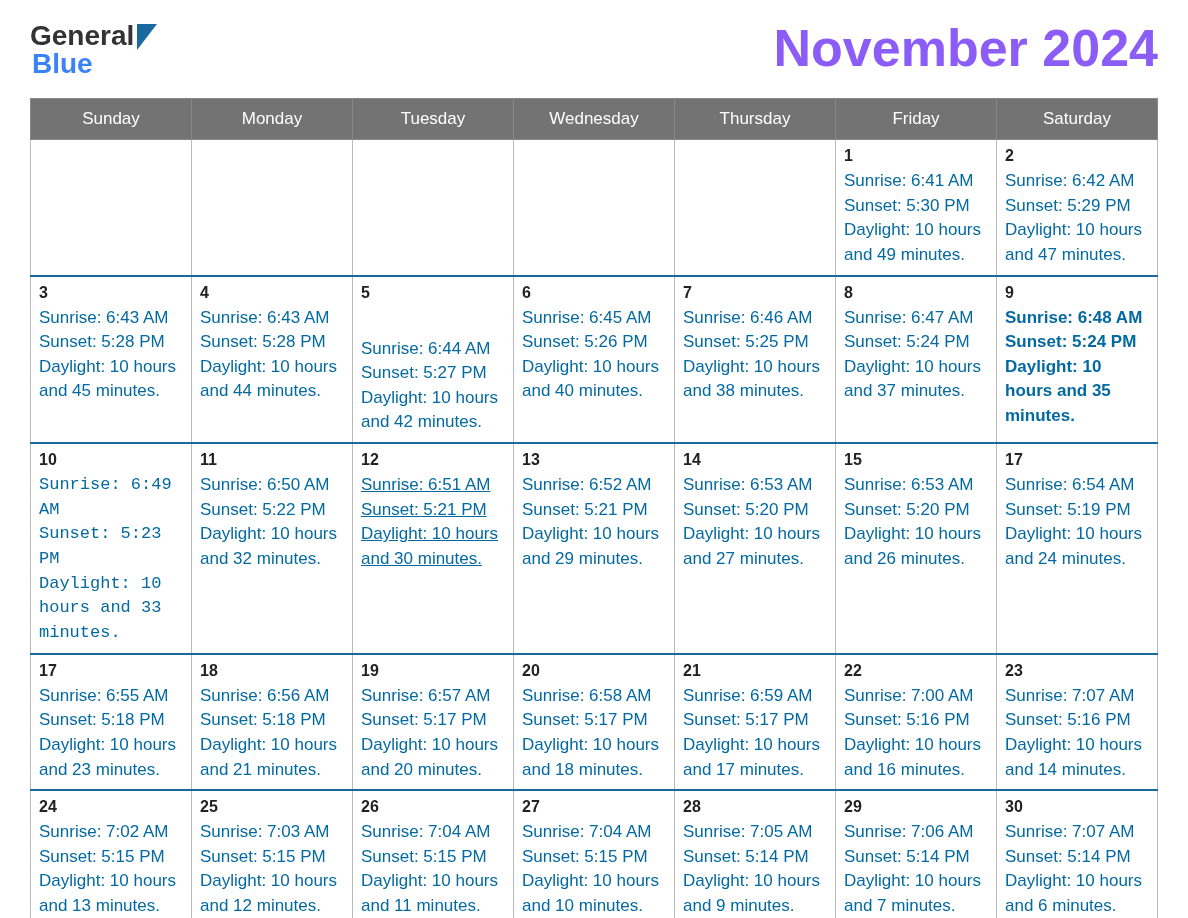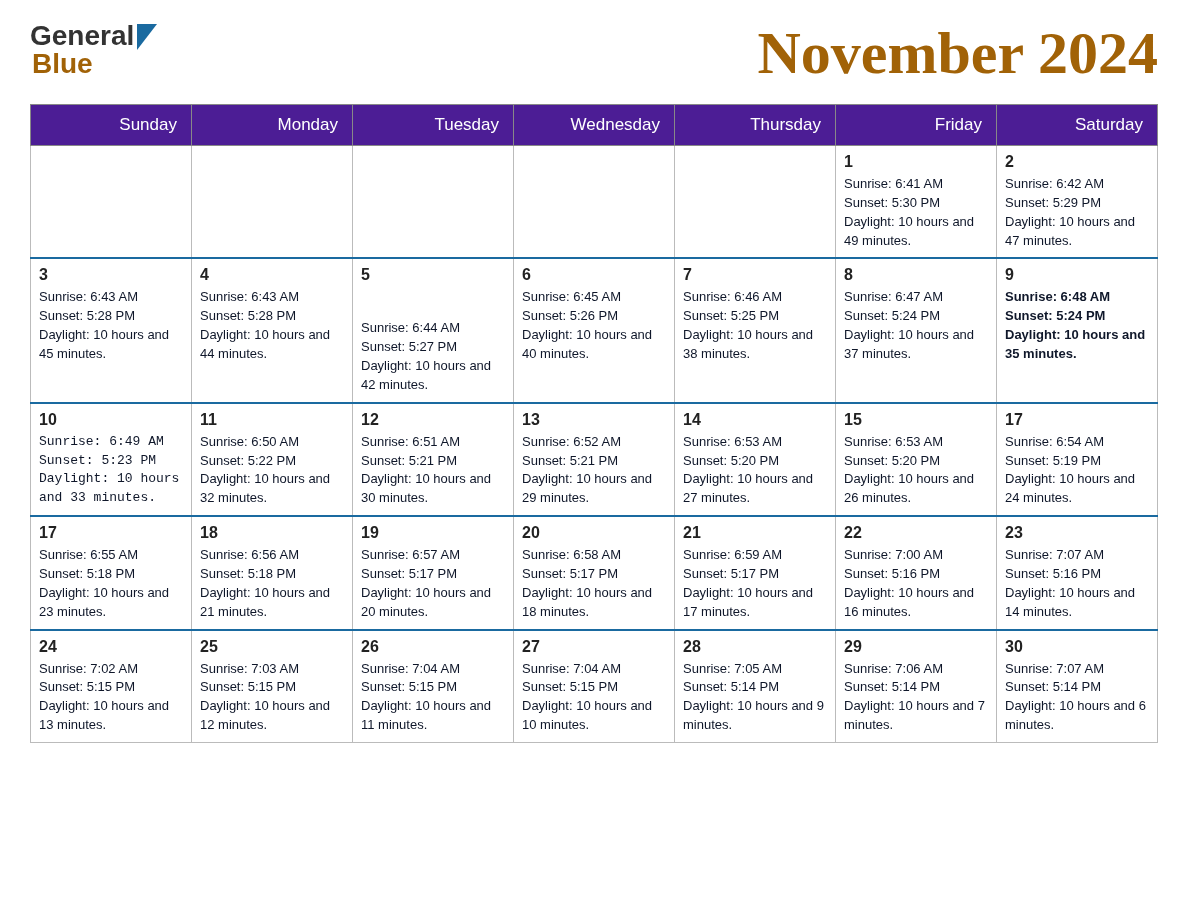--- a/index.html
+++ b/index.html
@@ -26,68 +26,67 @@
       font-weight: bold;
       color: #333;
     }
     .logo-blue-part {
       display: flex;
       align-items: center;
     }
     .logo-blue-text {
       font-size: 28px;
       font-weight: bold;
-      color: #a16207;
+      color: #3b82f6;
     }
     .title-block {
       text-align: right;
     }
     .title-month {
-      font-size: 60px;
+      font-size: 52px;
       font-weight: bold;
-      color: #a16207;
+      color: #8b5cf6;
       line-height: 1.1;
-      font-family: Liberation Serif, serif;
     }
     .title-location {
       font-size: 22px;
       color: #444;
       margin-top: 4px;
     }
     .calendar {
       width: 100%;
       border-collapse: collapse;
       border: 1px solid #888;
     }
     .calendar th {
-      background: #4c1d95;
+      background: #737373;
       color: #fff;
       font-size: 17px;
       font-weight: normal;
       padding: 10px 14px;
-      text-align: right;
+      text-align: center;
       border: 1px solid #888;
     }
     .calendar td {
       vertical-align: top;
       border: 1px solid #bbb;
       padding: 7px 8px;
       width: 14.28%;
       min-height: 110px;
     }
     .day-num {
       font-size: 16px;
       font-weight: bold;
       color: #222;
       display: block;
       margin-bottom: 4px;
     }
     .day-info {
-      font-size: 13px;
-      color: #0f172a;
+      font-size: 17px;
+      color: #0369a1;
       line-height: 1.45;
     }
     .empty-cell {
       background: #fff;
     }
     .row-top td {
       border-top: 2px solid #1a6aa0;
     }
   </style>
 </head>
@@ -197,21 +196,21 @@
 Daylight: 10 hours and 33 minutes.</div>
         </td>
         <td>
           <span class="day-num">11</span>
           <div class="day-info" style="white-space: pre-line;">Sunrise: 6:50 AM
 Sunset: 5:22 PM
 Daylight: 10 hours and 32 minutes.</div>
         </td>
         <td>
           <span class="day-num">12</span>
-          <div class="day-info" style="white-space: pre-line;">Sunrise: 6:51 AM
+          <div class="day-info" style="white-space: pre-line; text-decoration: underline;">Sunrise: 6:51 AM
 Sunset: 5:21 PM
 Daylight: 10 hours and 30 minutes.</div>
         </td>
         <td>
           <span class="day-num">13</span>
           <div class="day-info" style="white-space: pre-line;">Sunrise: 6:52 AM
 Sunset: 5:21 PM
 Daylight: 10 hours and 29 minutes.</div>
         </td>
         <td>

